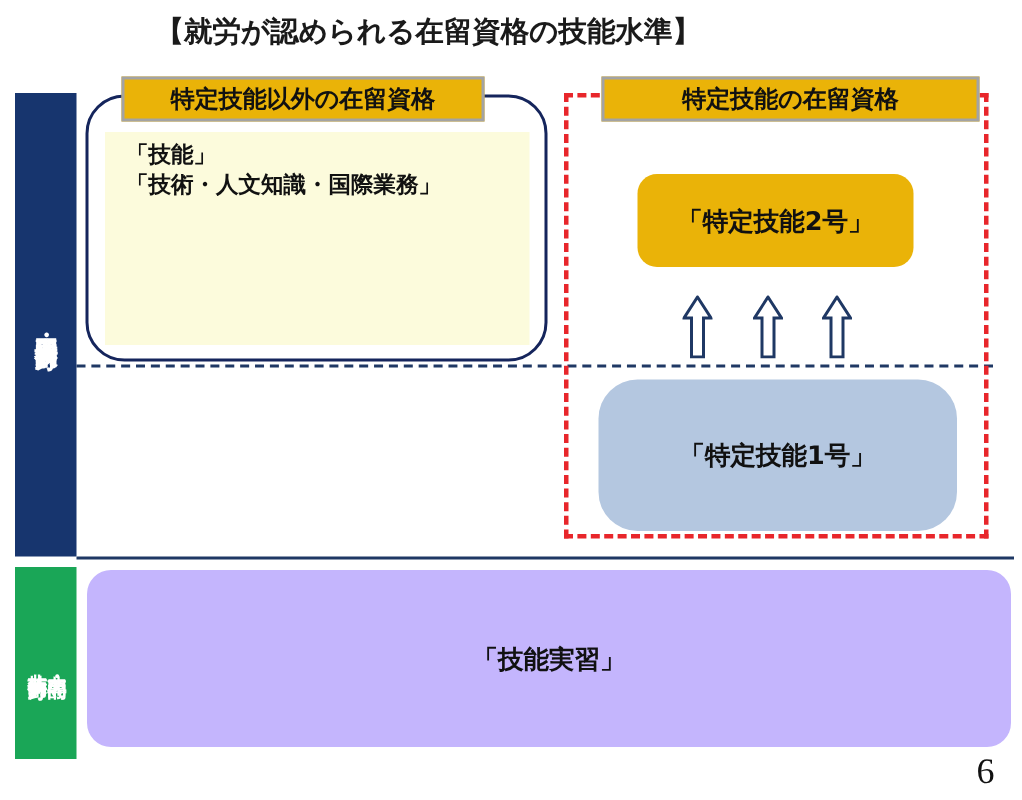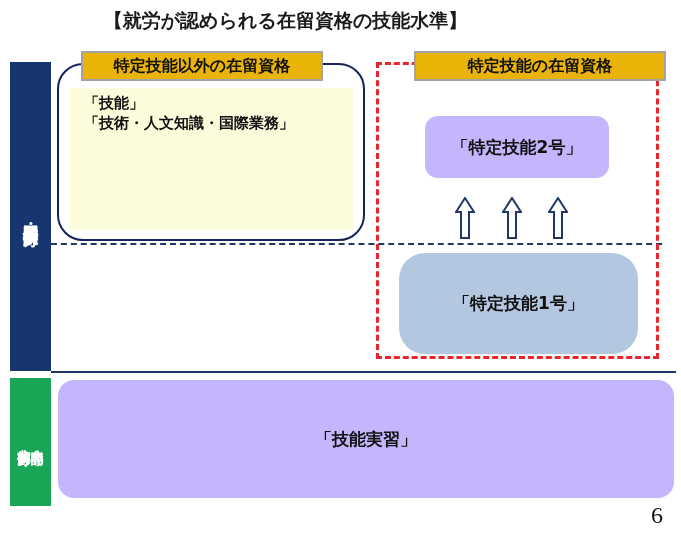--- a/index.html
+++ b/index.html
@@ -153,34 +153,34 @@
     color: #111111;
     white-space: nowrap;
   }
   #caption-other {
     left: 81px;
     top: 51px;
     width: 242px;
     height: 30px;
   }
   #caption-specified {
-    left: 414px;
+    left: 401px;
     top: 51px;
     width: 252px;
     height: 30px;
   }
 
   
   #box-no2 {
     position: absolute;
     left: 425px;
     top: 116px;
     width: 184px;
     height: 62px;
-    background: #c4b5fd;
+    background: #eab308;
     border-radius: 13px;
     display: flex;
     align-items: center;
     justify-content: center;
     font-size: 17px;
     font-weight: bold;
     color: #111111;
     white-space: nowrap;
   }
   #box-no1 {

